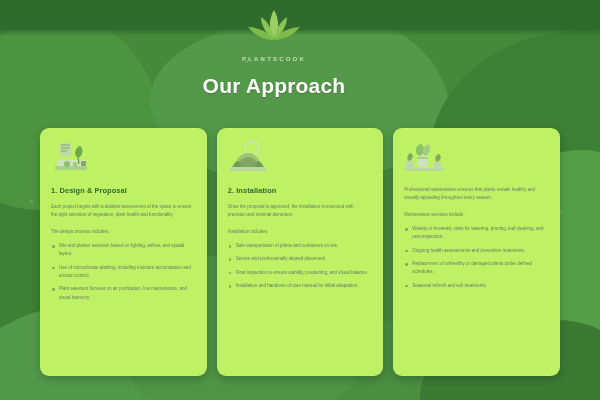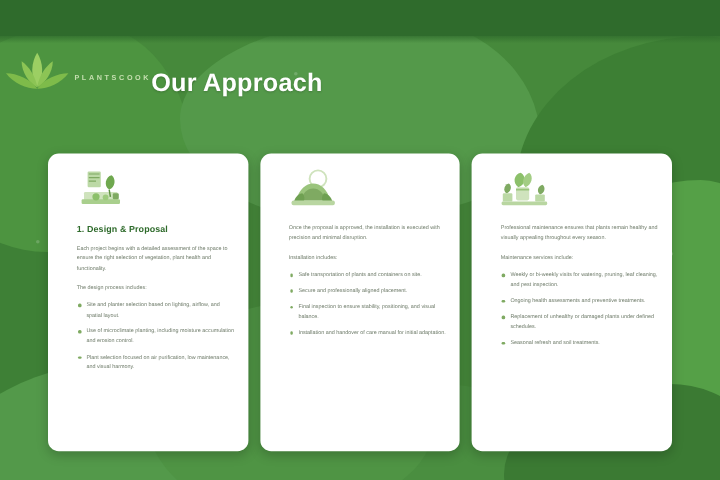--- a/index.html
+++ b/index.html
@@ -20,43 +20,43 @@
   }
   #band-fade {
     position:absolute; left:0; top:28px; width:600px; height:8px;
     background:linear-gradient(#2f6b2c,rgba(47,107,44,0));
   }
   .speck { position:absolute; border-radius:50%; background:rgba(255,255,255,.18); }
 
   
   #header {
     position:absolute; left:0; top:0; width:548px; height:120px;
-    display:flex; align-items:center;
+    display:flex; flex-direction:column; align-items:center;
     justify-content:flex-start; padding-top:8px; z-index:5;
   }
   #logo-mark { width:62px; height:44px; display:block; }
   #brand-name {
     margin-top:4px; font-size:6px; letter-spacing:2.2px;
     color:#cfe5b9; font-weight:700; text-transform:uppercase;
     opacity:.92;
   }
   #section-title {
     margin-top:12px; font-size:21px; font-weight:700; color:#ffffff;
     letter-spacing:.2px; text-shadow:0 1px 2px rgba(0,0,0,.2);
   }
 
   
   #cards {
     position:absolute; left:40px; top:128px; width:520px; height:248px;
     display:flex; gap:10px; z-index:4;
   }
   .card {
-    flex:1 1 0; background:#ffffff; border-radius:9px;
+    flex:1 1 0; background:#bef264; border-radius:9px;
     box-shadow:0 3px 10px rgba(0,0,0,.22);
-    padding:12px 11px 10px 24px; overflow:hidden;
+    padding:12px 11px 10px 11px; overflow:hidden;
     display:flex; flex-direction:column;
   }
   .card-icon { width:40px; height:34px; margin-bottom:12px; display:block; }
   .card-title {
     font-size:7.4px; font-weight:700; color:#2f6b2c;
     margin-bottom:8px; letter-spacing:.1px;
   }
   .card-body {
     font-size:4.5px; line-height:1.85; color:#6d7a68;
     margin-bottom:8px;
@@ -142,20 +142,21 @@
 
   <div class="card">
     <svg class="card-icon" viewBox="0 0 40 34">
       <circle cx="24" cy="9" r="7" fill="none" stroke="#cfe3bd" stroke-width="1.6"></circle>
       <path d="M6 27 C8 18 14 13 20 13 C26 13 32 18 34 27 Z" fill="#9ac47c"></path>
       <path d="M10 27 C11 21 15 17 20 17 C25 17 29 21 30 27 Z" fill="#7faa62"></path>
       <path d="M4 28 C5 24 8 21 11 21 C13 23 13 26 12 28 Z" fill="#6fa052"></path>
       <path d="M36 28 C35 24 32 21 29 21 C27 23 27 26 28 28 Z" fill="#6fa052"></path>
       <rect x="2" y="27" width="36" height="4" rx="1.5" fill="#b9d6a1"></rect>
     </svg>
+    <div class="card-title">2. Installation</div>
     <div class="card-body">Once the proposal is approved, the installation is executed with precision and minimal disruption.</div>
     <div class="card-intro">Installation includes:</div>
     <ul class="card-list">
       <li>Safe transportation of plants and containers on site.</li>
       <li>Secure and professionally aligned placement.</li>
       <li>Final inspection to ensure stability, positioning, and visual balance.</li>
       <li>Installation and handover of care manual for initial adaptation.</li>
     </ul>
   </div>
 

